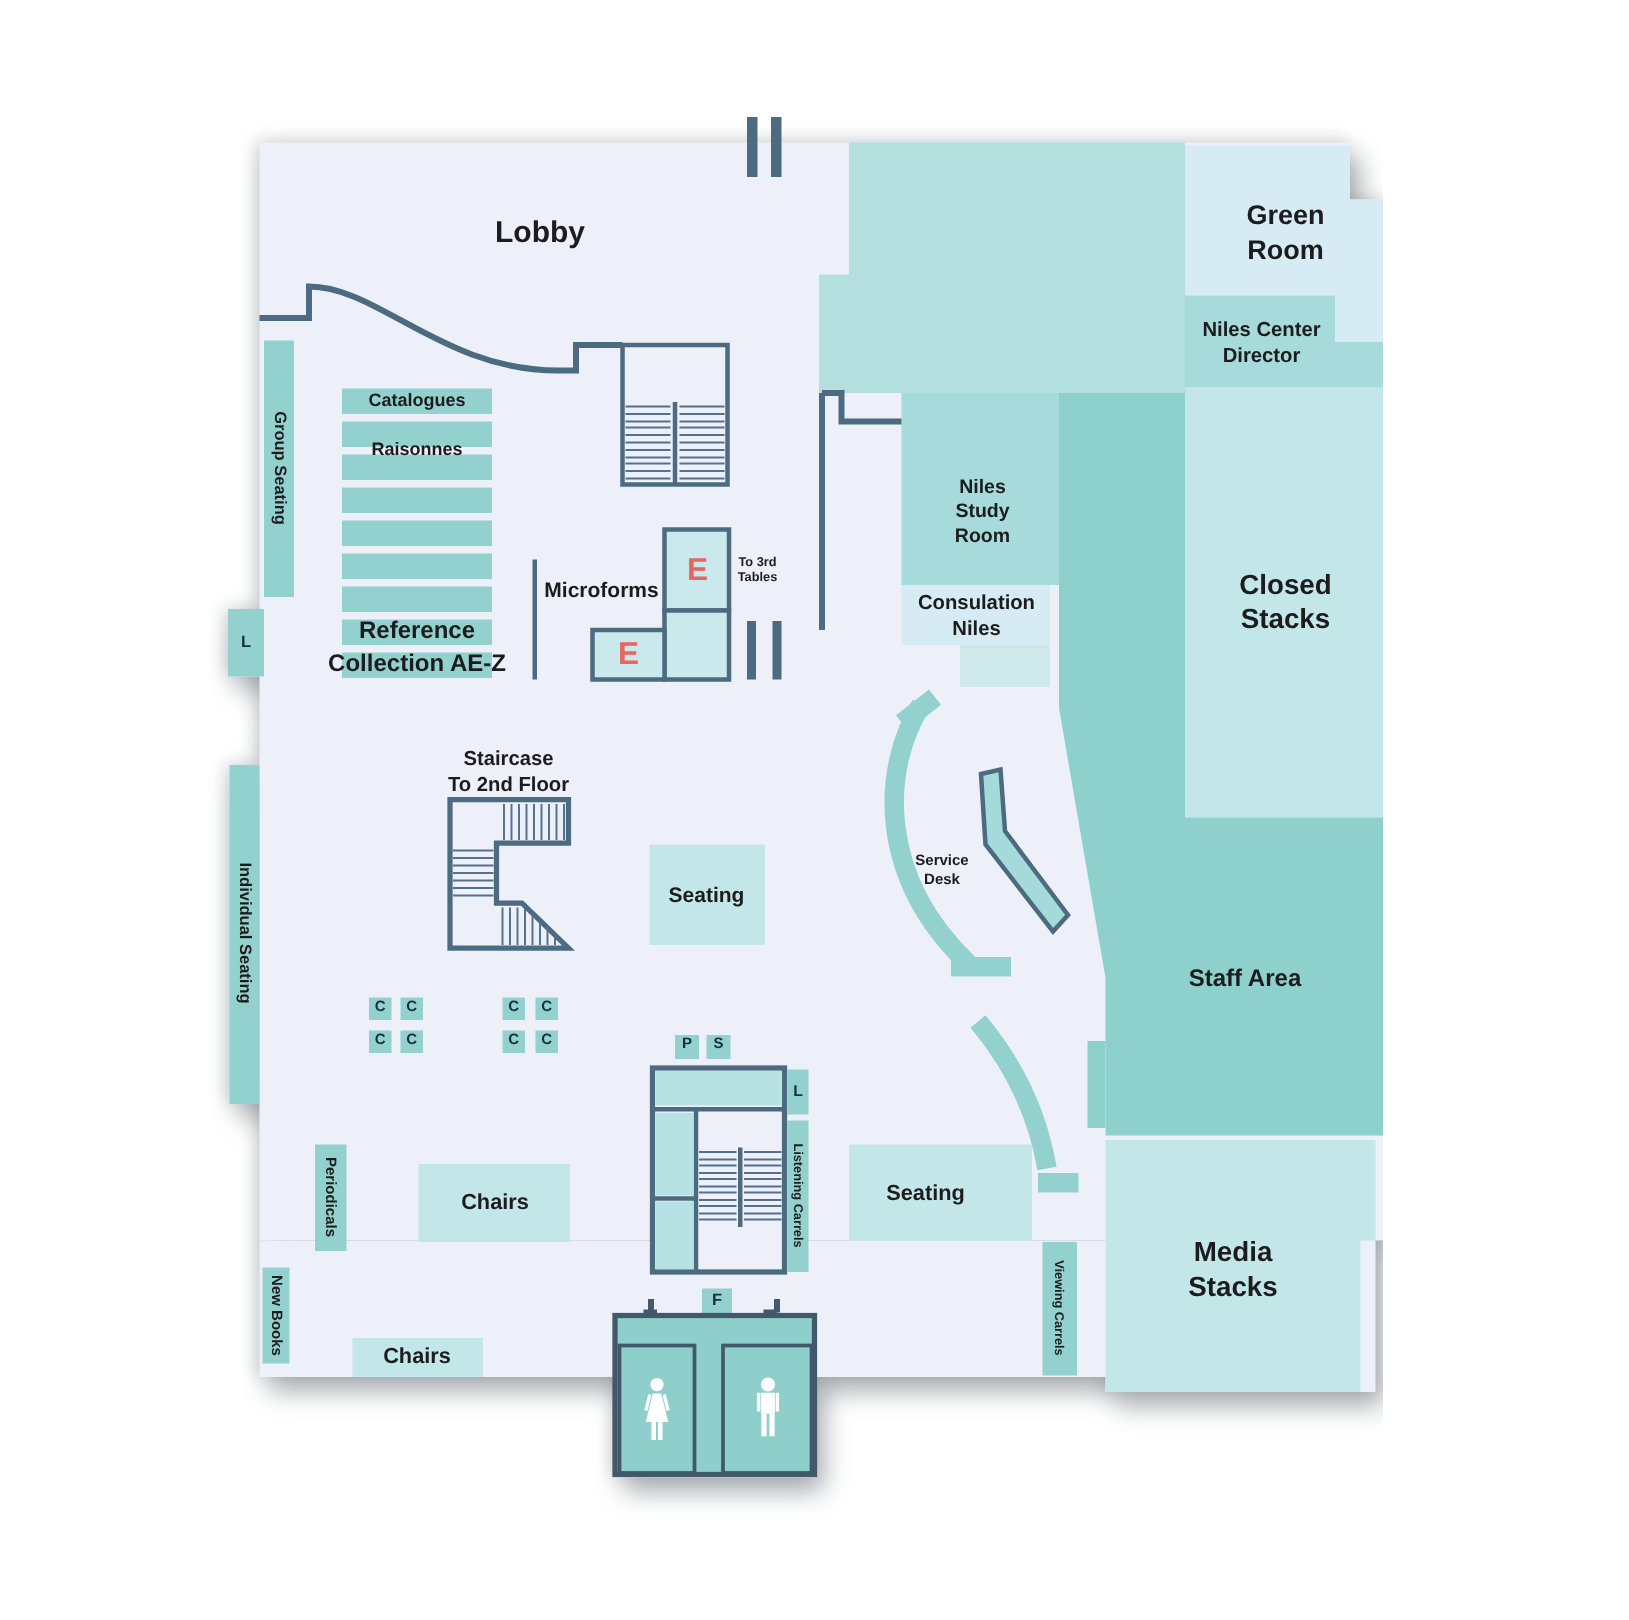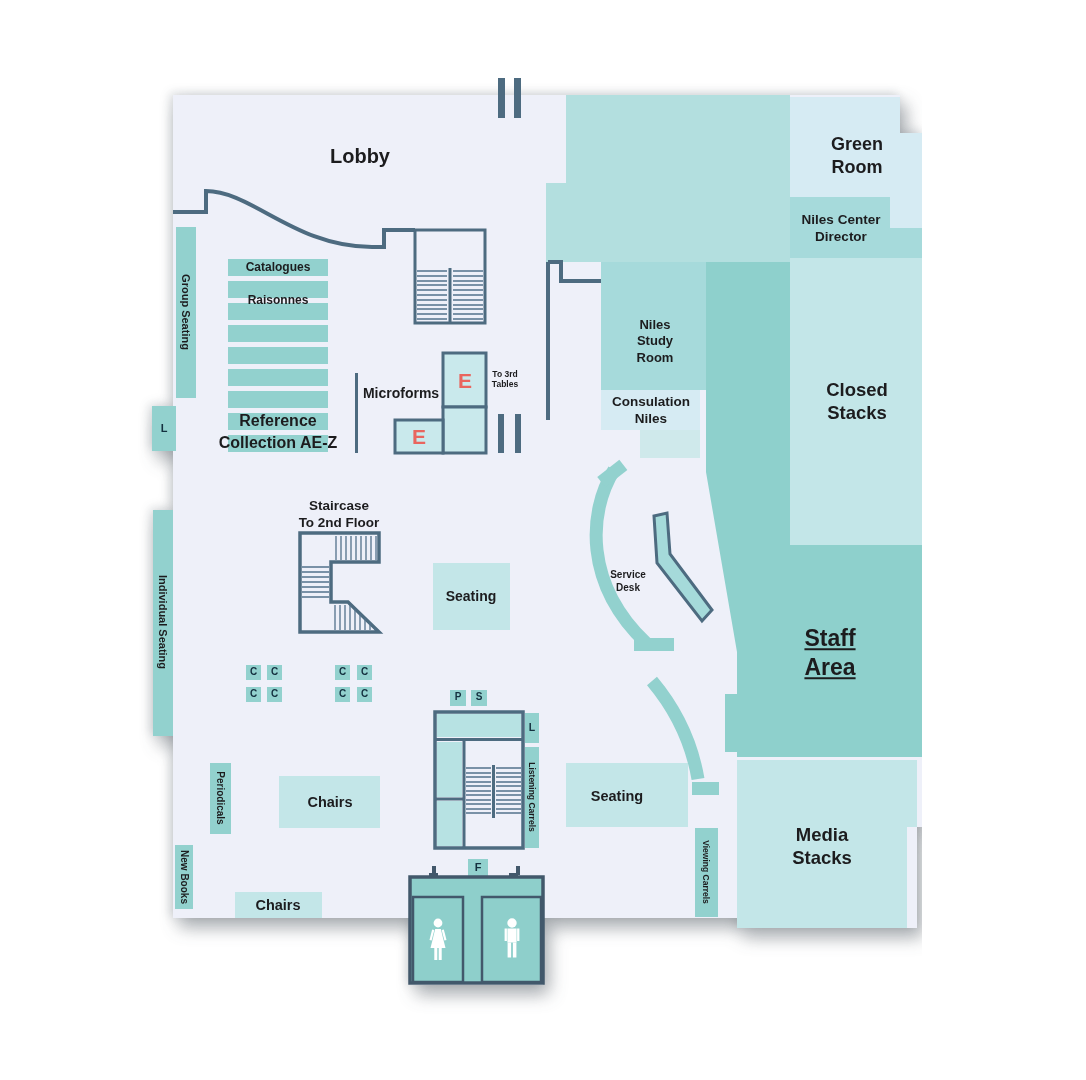--- a/index.html
+++ b/index.html
@@ -168,21 +168,21 @@
 Director</div>
 <div class="lbl" style="left:655px;top:341px;font-size:13px;" data-name="label-niles-study">Niles
 Study
 Room</div>
 <div class="lbl" style="left:651px;top:411px;font-size:13.5px;" data-name="label-consulation">Consulation
 Niles</div>
 <div class="lbl" style="left:857px;top:401px;font-size:18.5px;" data-name="label-closed-stacks">Closed
 Stacks</div>
 <div class="lbl" style="left:628px;top:581px;font-size:10px;" data-name="label-service-desk">Service
 Desk</div>
-<div class="lbl" style="left:830px;top:653px;font-size:23px;text-decoration:underline;" data-name="label-staff-area">Staff Area</div>
+<div class="lbl" style="left:830px;top:653px;font-size:16px;" data-name="label-staff-area">Staff Area</div>
 <div class="lbl" style="left:822px;top:846px;font-size:18.5px;" data-name="label-media-stacks">Media Stacks</div>
 
 <div class="lbl" style="left:471px;top:597px;font-size:14px;" data-name="label-seating-1">Seating</div>
 <div class="lbl" style="left:617px;top:796px;font-size:14.5px;" data-name="label-seating-2">Seating</div>
 <div class="lbl" style="left:330px;top:802px;font-size:14.5px;" data-name="label-tables">Chairs</div>
 <div class="lbl" style="left:278px;top:905px;font-size:14.5px;" data-name="label-chairs">Chairs</div>
 <div class="lbl" style="left:401px;top:394px;font-size:14px;" data-name="label-microforms">Microforms</div>
 <div class="lbl" style="left:505px;top:380px;font-size:8.5px;line-height:1.15;" data-name="label-to-3rd-floor">To 3rd
 Tables</div>
 <div class="lbl" style="left:339px;top:515px;font-size:13.5px;" data-name="label-staircase-2nd">Staircase

